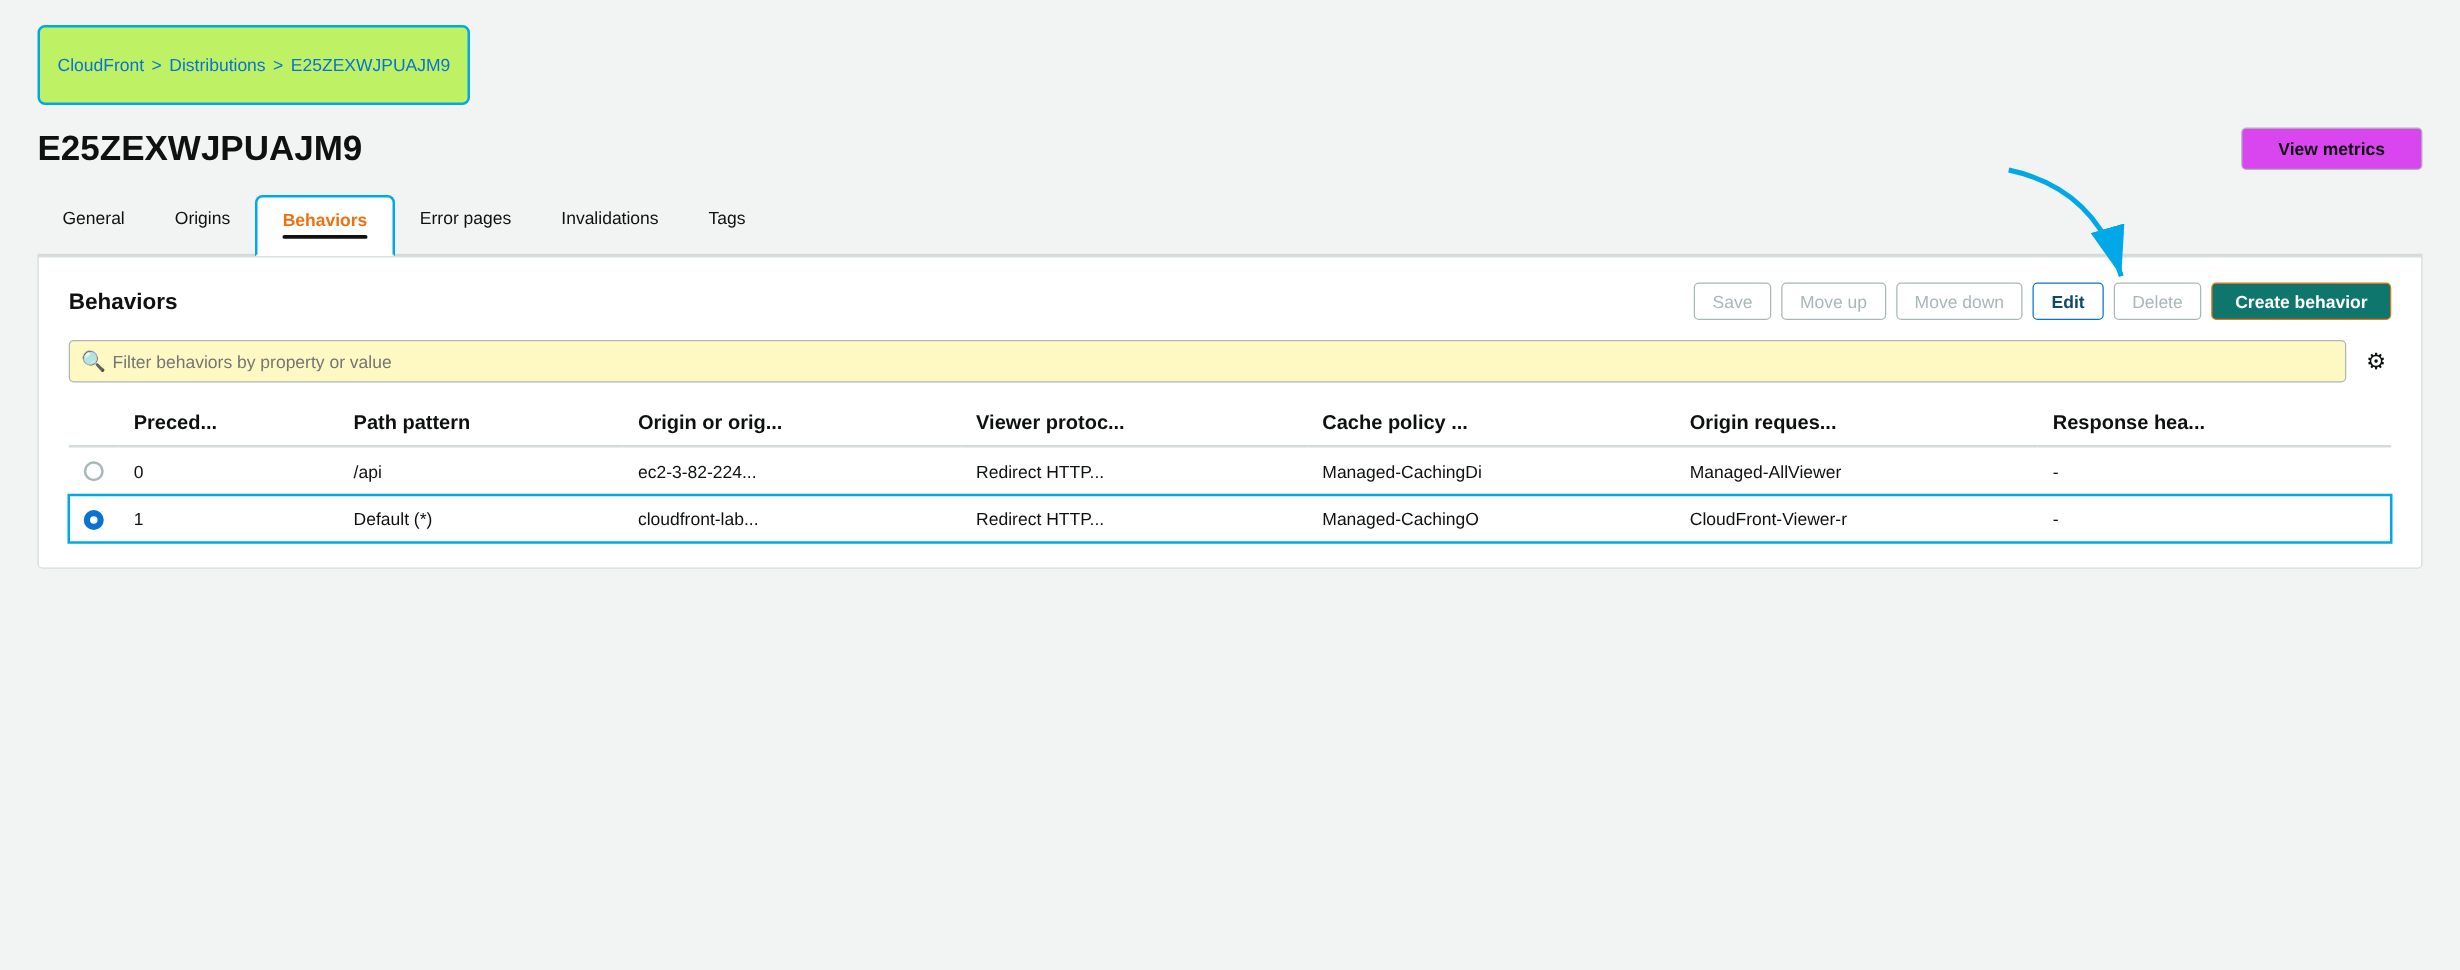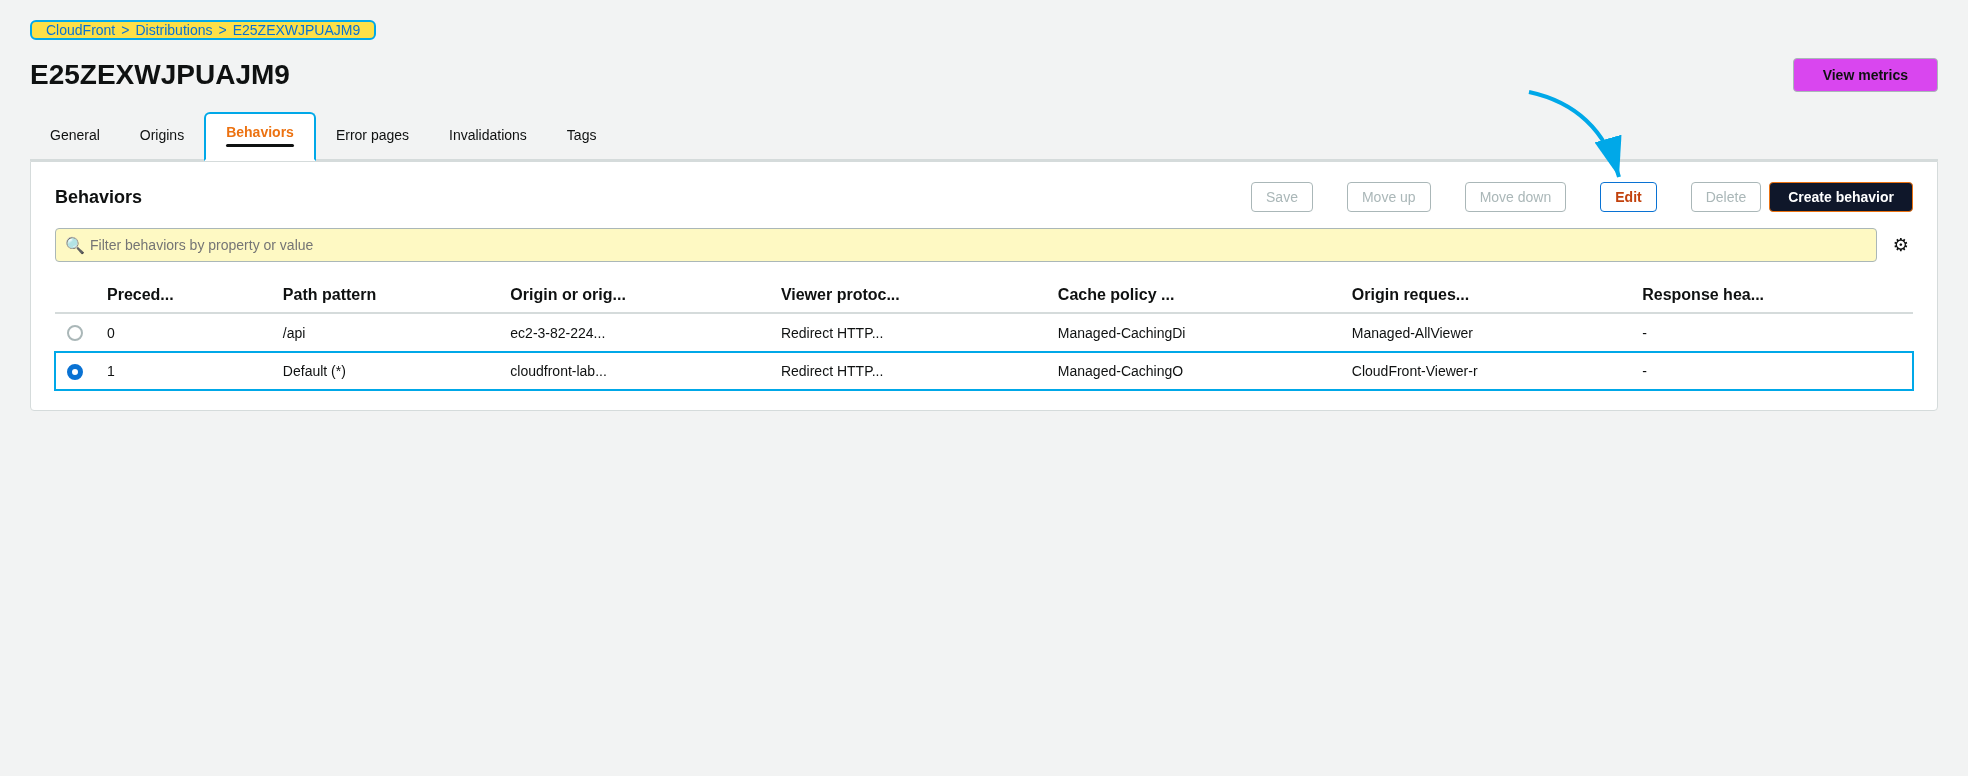--- a/index.html
+++ b/index.html
@@ -13,23 +13,23 @@
       padding: 20px 30px;
       max-width: 1968px;
     }
     
     .breadcrumb-bar {
       display: inline-flex;
       align-items: center;
       gap: 6px;
       border: 2px solid #00a8e8;
       border-radius: 6px;
-      padding: 0 14px;
+      padding: 22px 14px;
       margin-bottom: 18px;
-      background: #fde047;
+      background: #bef264;
     }
     .breadcrumb-item {
       color: #0972d3;
       font-size: 14px;
       cursor: pointer;
     }
     .breadcrumb-separator {
       color: #0972d3;
       font-size: 14px;
     }
@@ -51,21 +51,21 @@
       color: #0f1111;
       font-size: 14px;
       font-weight: 600;
       padding: 8px 29px;
       border-radius: 4px;
       cursor: pointer;
     }
     
     .tabs-bar {
       display: flex;
-      align-items: center;
+      align-items: flex-start;
       border-bottom: 2px solid #d5dbdb;
       margin-bottom: 0;
       gap: 0;
     }
     .tab-item {
       padding: 10px 20px 12px;
       font-size: 14px;
       color: #0f1111;
       cursor: pointer;
       border: none;
@@ -116,29 +116,28 @@
       position: relative;
     }
     .action-btn {
       border: 1px solid #aab7b8;
       background: #fff;
       color: #aab7b8;
       font-size: 14px;
       padding: 6px 14px;
       border-radius: 4px;
       cursor: pointer;
-      margin-left: 26px;
     }
     .action-btn.edit-btn {
-      color: #c2410c;
+      color: #0c4a6e;
       border-color: #0972d3;
       font-weight: 600;
     }
     .create-btn {
-      background: #0f172a;
+      background: #0f766e;
       color: #fff;
       border: 1px solid #ec7211;
       font-size: 14px;
       font-weight: 700;
       padding: 6px 18px;
       border-radius: 4px;
       cursor: pointer;
     }
     
     .filter-bar {

